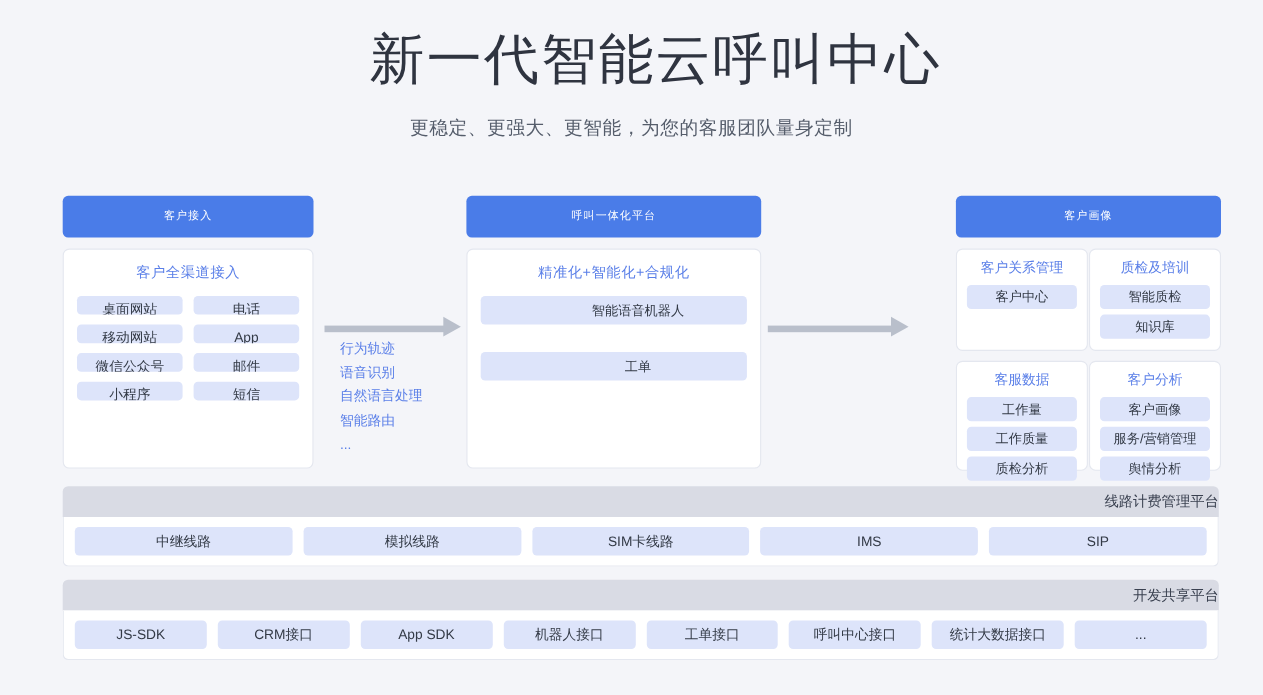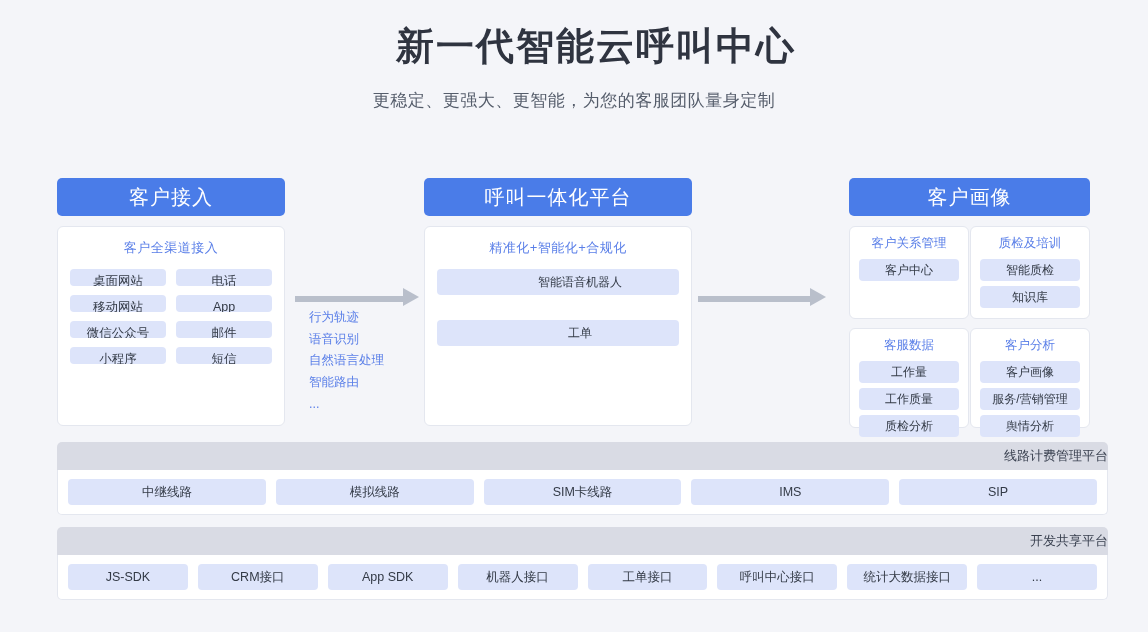--- a/index.html
+++ b/index.html
@@ -9,44 +9,44 @@
     font-family: "Liberation Sans", "DejaVu Sans", sans-serif;
     color: #303540;
     overflow: hidden;
   }
 
   .page { position: relative; width: 1148px; height: 632px; }
 
   
   .hdr { text-align: center; padding-top: 22px; }
   .hdr h1 {
-    font-size: 38px; font-weight: 700; letter-spacing: 2px;
+    font-size: 50px; font-weight: 400; letter-spacing: 2px;
     color: #2f3440; line-height: 1.3; padding-left: 44px;
   }
   .hdr .sub {
     margin-top: 18px; font-size: 17px; font-weight: 400;
     color: #555d6b; letter-spacing: 0.5px;
   }
 
   
   .diagram { position: absolute; left: 57px; top: 178px; width: 1051px; }
 
   
   .cols { position: relative; height: 252px; }
 
   .col { position: absolute; top: 0; }
   .col-left  { left: 0px;   width: 228px; }
   .col-mid   { left: 367px; width: 268px; }
-  .col-right { left: 774px; width: 259px; padding-left: 18px; }
+  .col-right { left: 794px; width: 259px; padding-left: 18px; }
 
   .colhead {
     background: #4a7ce8; color: #ffffff;
     border-radius: 5px;
     height: 38px; line-height: 38px;
-    text-align: center; font-size: 20px; letter-spacing: 1px;
+    text-align: center; font-size: 10px; letter-spacing: 1px;
   }
 
   .colbody {
     margin-top: 10px;
     background: #ffffff;
     border: 1px solid #e4e7ef;
     border-radius: 6px;
     padding: 12px 12px 14px;
   }
   .col-left .colbody  { height: 200px; }

